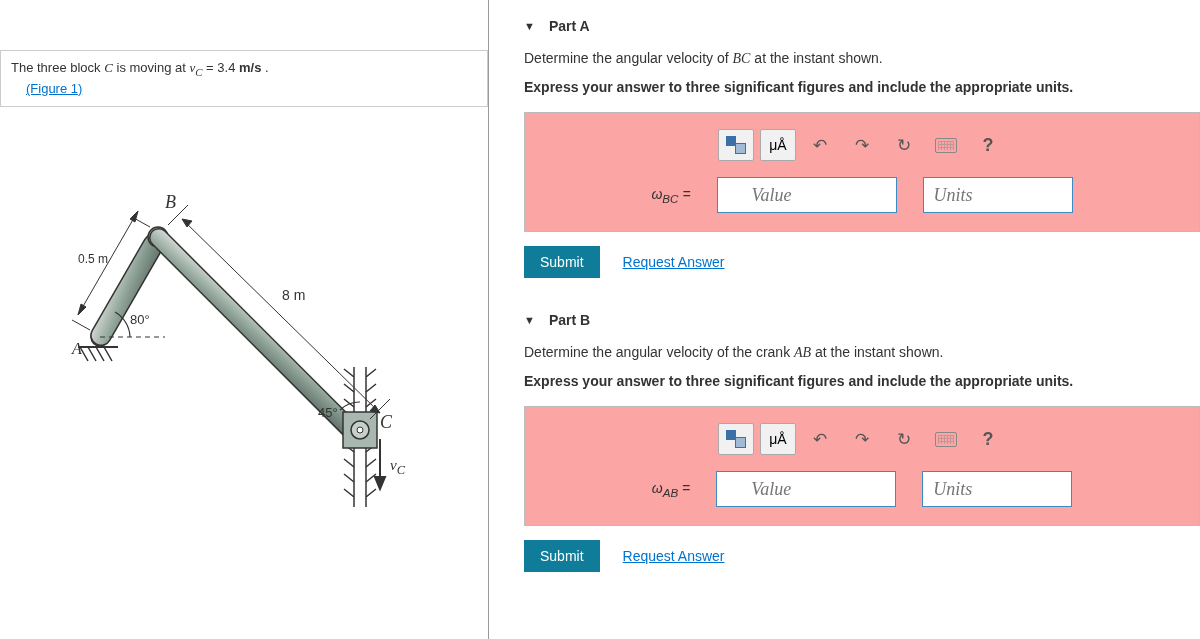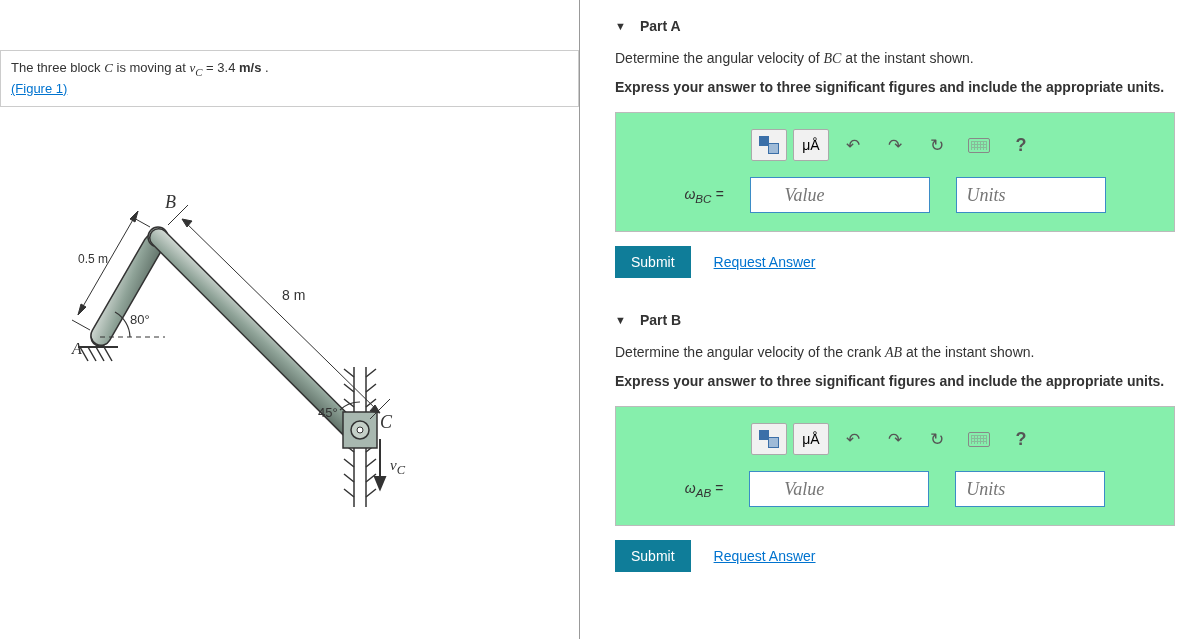--- a/index.html
+++ b/index.html
@@ -17,21 +17,21 @@
     border-right: 1px solid #999;
     position: relative;
   }
   .problem-box {
     border: 1px solid #ccc;
     margin: 50px 0 0 0;
     padding: 8px 10px;
     font-size: 13px;
     line-height: 1.4;
   }
-  .problem-box a { color: #0073cf; text-decoration: underline; }
+  .problem-box a { color: #0073cf; text-decoration: underline; margin-left: 15px; }
   .figure-area {
     position: relative;
     margin-top: 60px;
     margin-left: 60px;
     width: 420px;
     height: 340px;
   }
   .right-panel {
     flex: 1;
     padding: 0 0 0 0;
@@ -49,23 +49,23 @@
   .prompt-text {
     font-size: 14px;
     line-height: 1.5;
     margin-bottom: 8px;
     padding-left: 0;
   }
   .prompt-bold { font-weight: bold; }
   .answer-box {
     border: 1px solid #bbb;
     margin-top: 14px;
-    width: 560px;
+    width: 676px;
     padding: 16px 14px 18px 14px;
-    background: #86efac;
+    background: #fca5a5;
   }
   .toolbar-row {
     display: flex;
     align-items: center;
     justify-content: center;
     gap: 6px;
     margin-bottom: 16px;
   }
   .tool-btn {
     border: 1px solid #aaa;

